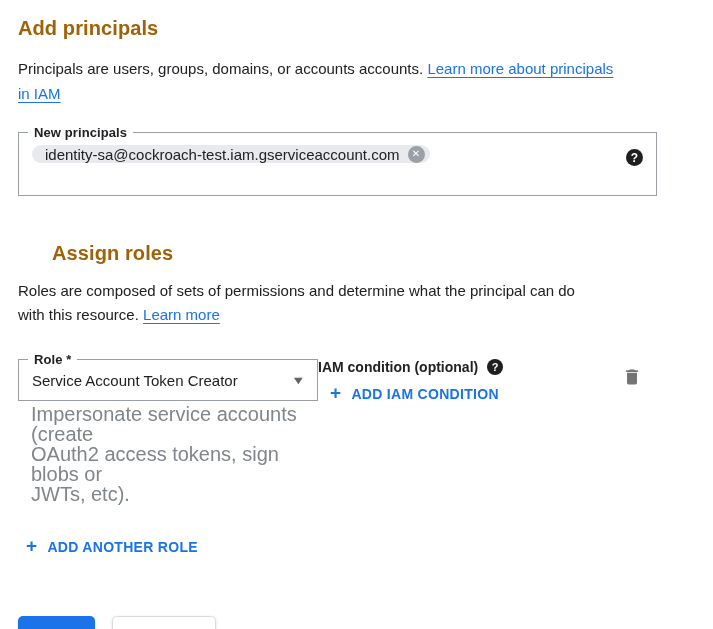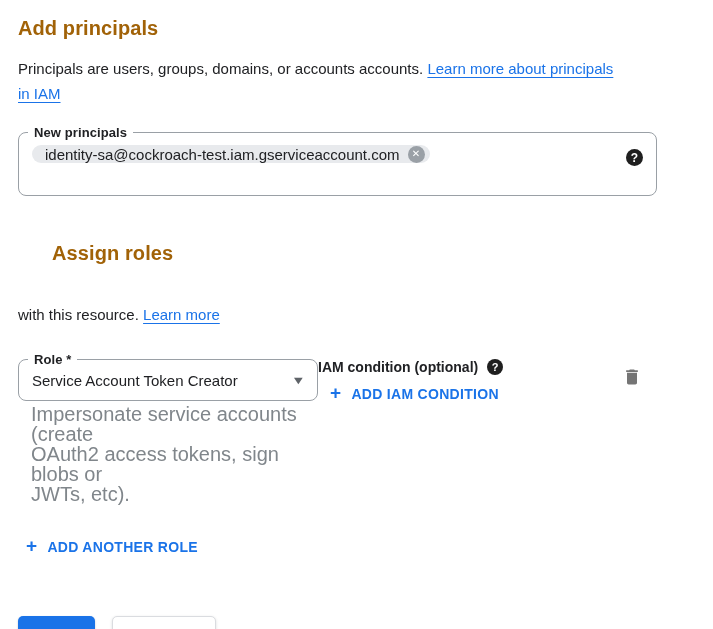--- a/index.html
+++ b/index.html
@@ -14,21 +14,21 @@
   .page { padding: 17px 18px 0 18px; width: 713px; height: 629px; }
 
   h1, h2 { font-size: 20px; font-weight: 700; margin: 0; letter-spacing: .1px; color: #a16207; }
   h2 { margin-top: 46px; margin-left: 34px; }
 
   .intro { margin: 16px 0 0 0; font-size: 15px; line-height: 25px; max-width: 660px; }
   .roles-desc { margin: 14px 0 0 0; font-size: 15px; line-height: 24px; }
   a.link { color: #1a73e8; text-decoration: underline; text-decoration-thickness: 1px; text-underline-offset: 3px; cursor: pointer; }
 
   
-  .field { position: relative; border: 1px solid #9aa0a6; border-radius: 8px; background: #fff; }
+  .field { position: relative; border: 1px solid #9aa0a6; border-radius: 0; background: #fff; }
   .float-label {
     position: absolute; top: -9px; left: 9px;
     background: #fff; padding: 0 6px;
     font-size: 13px; font-weight: 700; color: #202124; letter-spacing: .1px;
     line-height: 17px; white-space: nowrap;
   }
 
   .principals-field { margin-top: 26px; width: 639px; height: 64px; padding: 12px 13px; }
   .chip {
     display: inline-flex; align-items: center; gap: 8px;
@@ -97,21 +97,21 @@
     <span class="float-label">New principals</span>
     <span class="chip">
       <span>identity-sa@cockroach-test.iam.gserviceaccount.com</span>
       <span class="chip-remove">✕</span>
     </span>
     <span class="help-dot principals-help">?</span>
   </div>
 
   <h2>Assign roles</h2>
 
-  <p class="roles-desc"><br><span>with this resource.</span>
+  <p class="roles-desc"><span>Roles are composed of sets of permissions and determine what the principal can do</span><br><span>with this resource.</span>
     <a class="link">Learn more</a>
   </p>
 
   <div class="role-row">
 
     <div class="role-col">
       <div class="field role-field">
         <span class="float-label">Role *</span>
         <span class="role-value">Service Account Token Creator</span>
         <span class="dropdown-arrow">▼</span>

